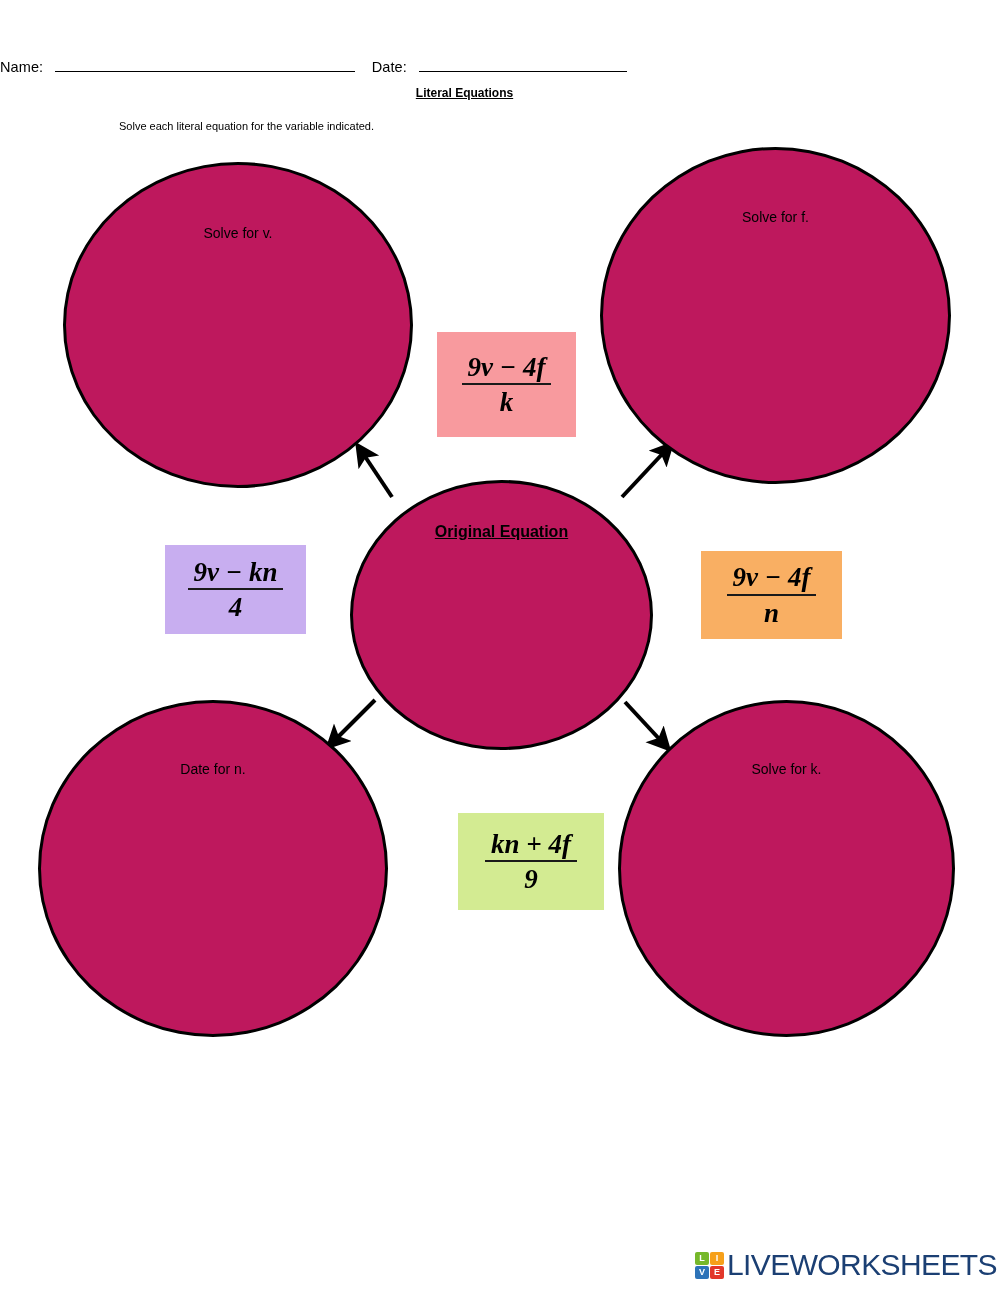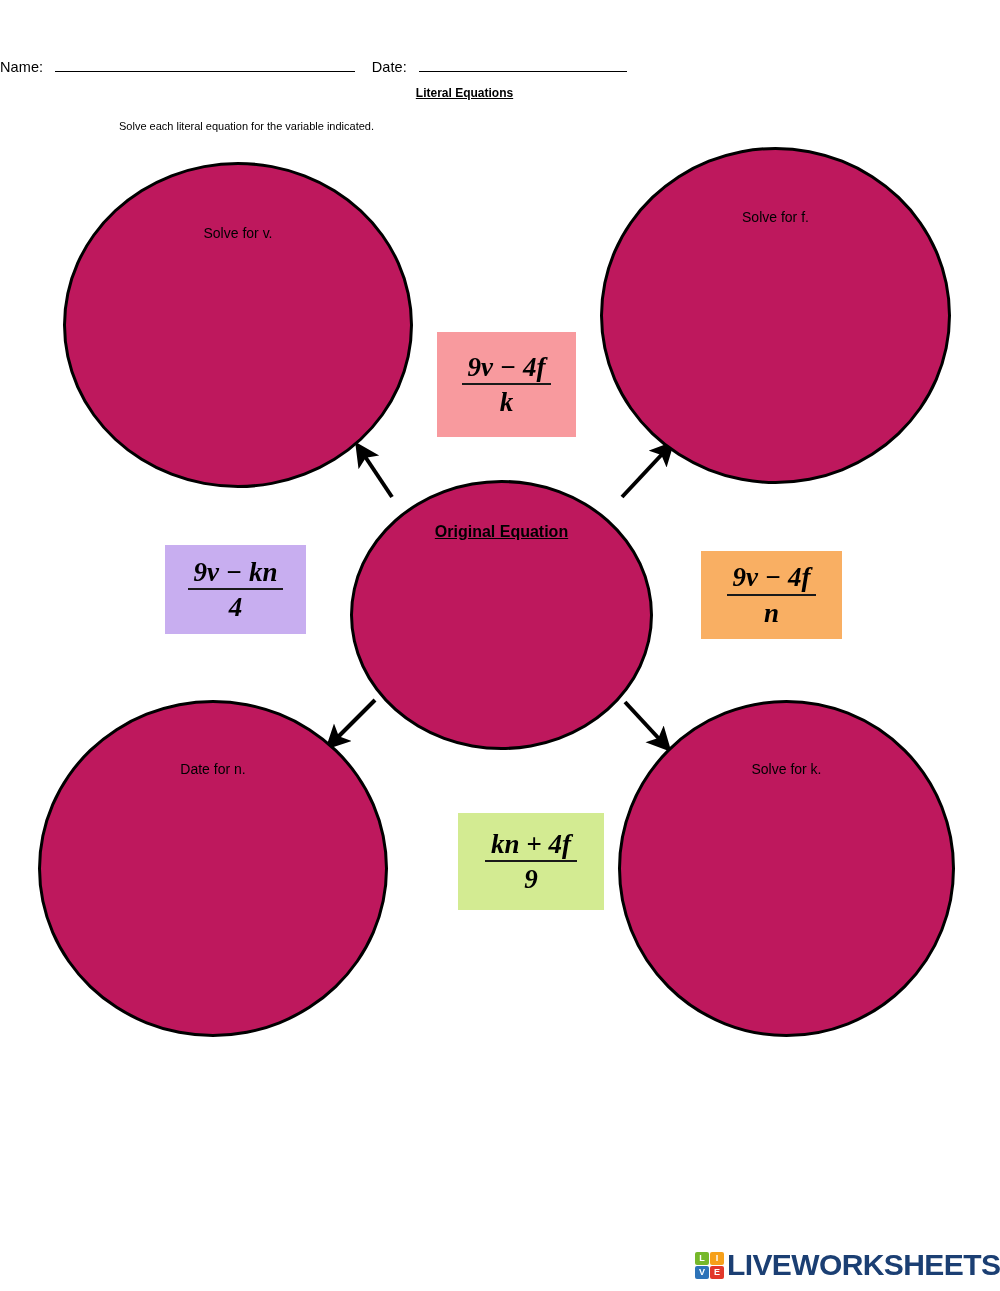--- a/index.html
+++ b/index.html
@@ -174,21 +174,21 @@
     font-family: "Liberation Sans", sans-serif;
     border-radius: 2px;
     line-height: 1;
   }
   .tile-l { background: #76B82A; }
   .tile-i { background: #F6A01A; }
   .tile-v { background: #2D73B8; }
   .tile-e { background: #E2382B; }
   .logo-word {
     font-size: 30px;
-    font-weight: bold;
+    font-weight: normal;
     color: #1B3F73;
     letter-spacing: -0.6px;
     font-family: "Liberation Sans", sans-serif;
   }
 </style>
 </head>
 <body>
 
 <div class="name-date-row">
   <span class="nd-label">Name:</span>

